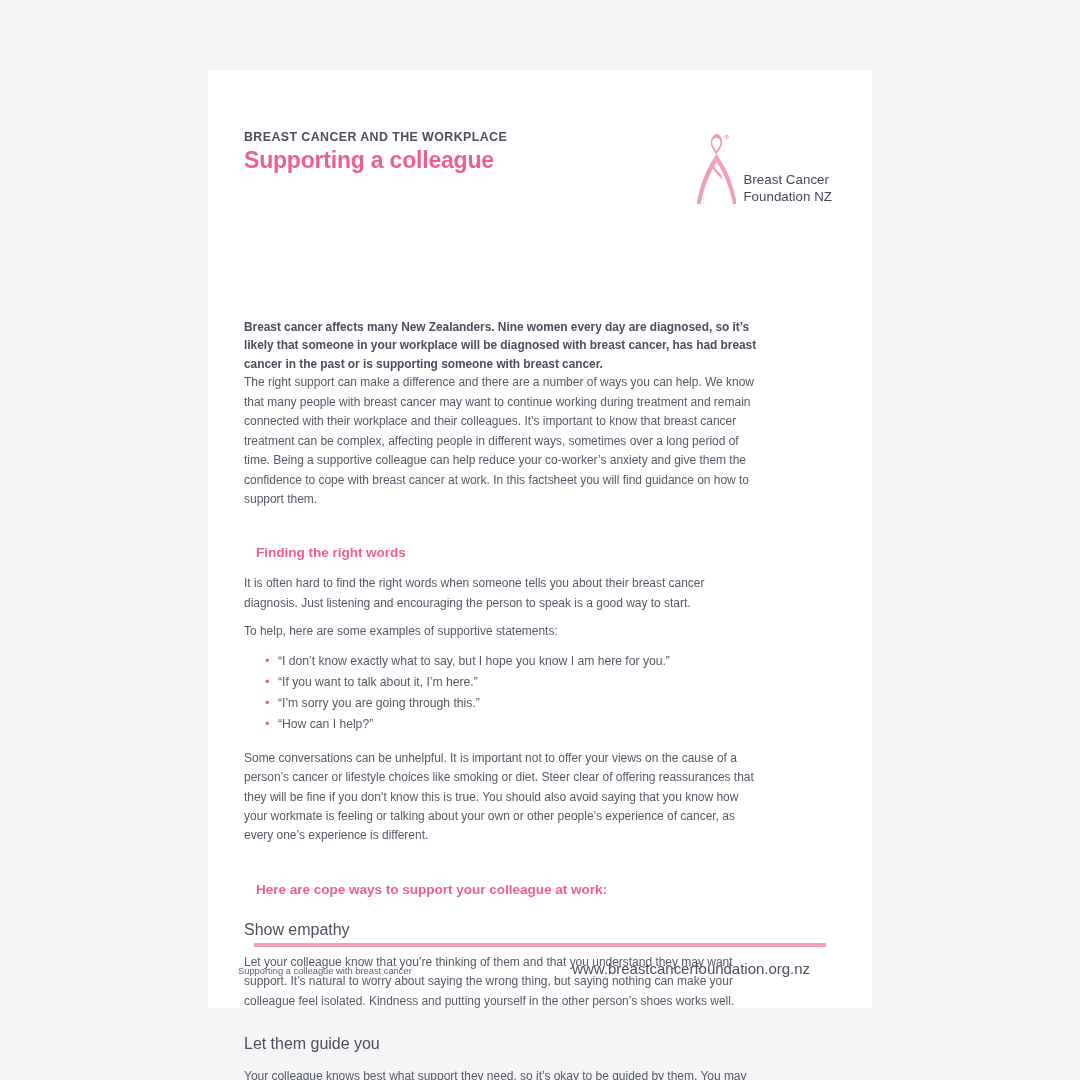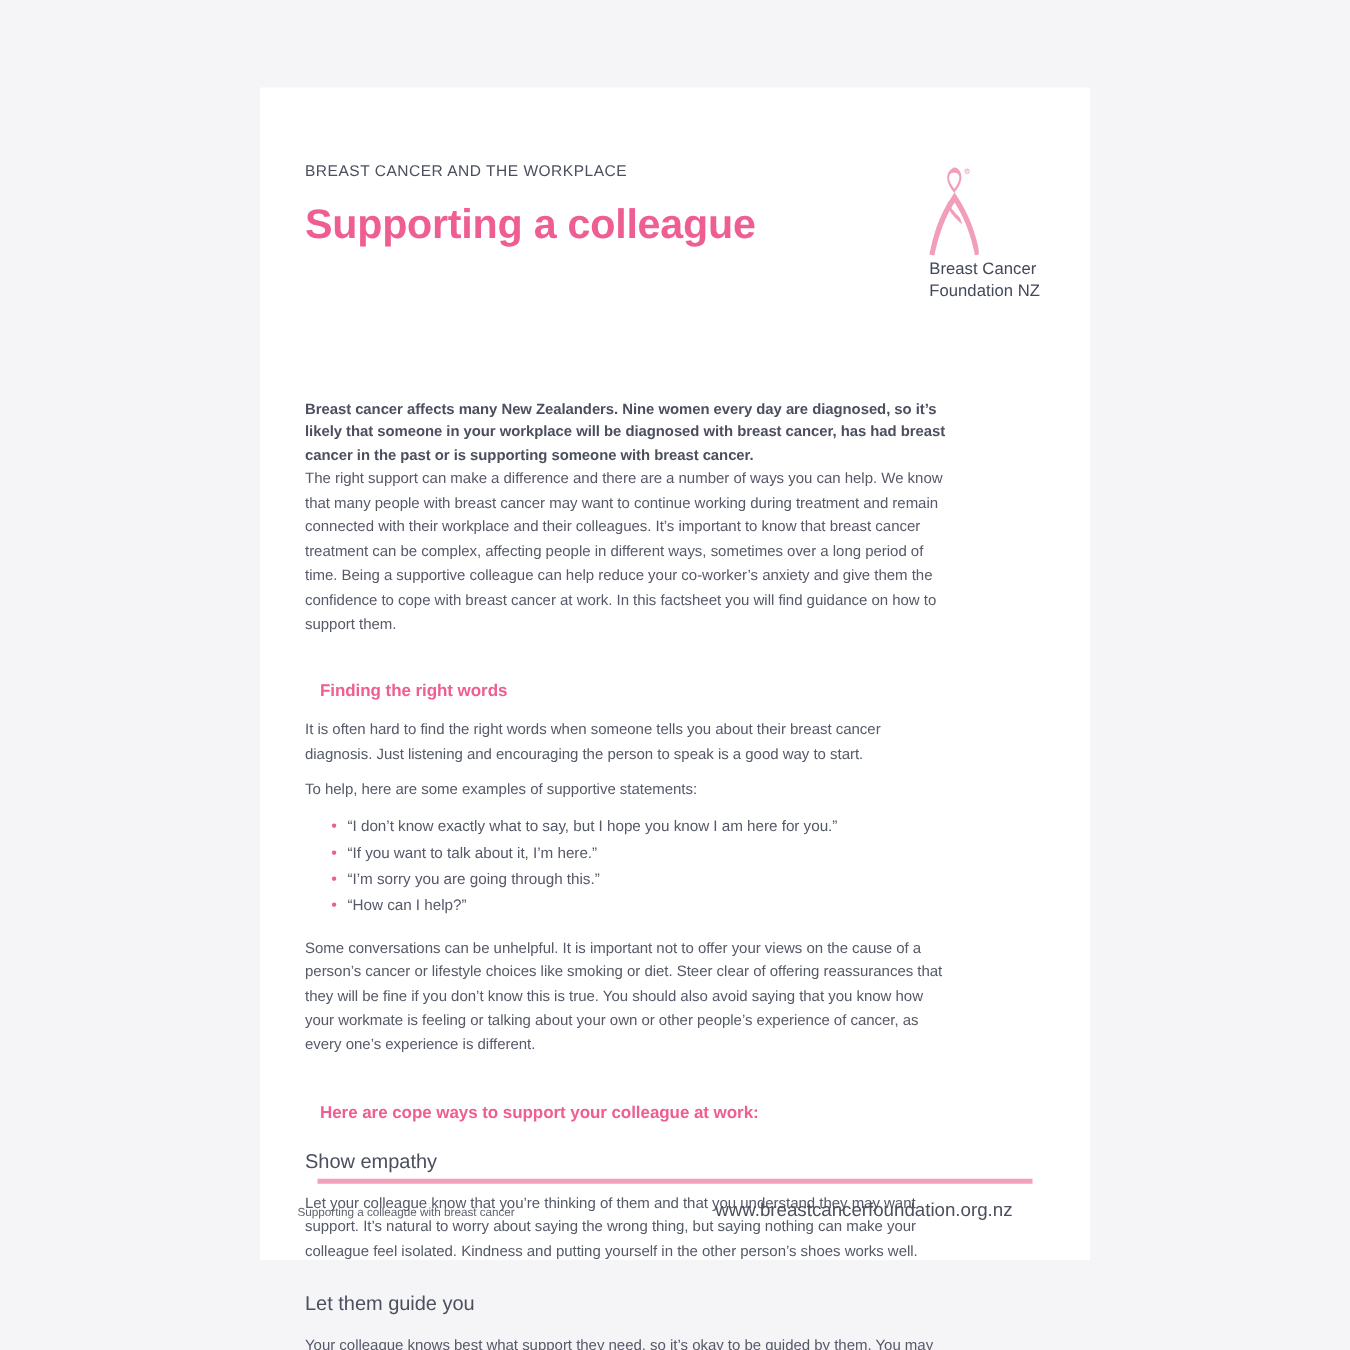--- a/index.html
+++ b/index.html
@@ -33,43 +33,42 @@
     top: 60px;
     width: 592px;
     display: flex;
     justify-content: space-between;
     align-items: flex-start;
   }
   .header-text { width: 380px; }
 
   .kicker {
     font-size: 12.4px;
-    font-weight: normal;
+    font-weight: bold;
     letter-spacing: 0.42px;
     color: #4b4f5e;
-    margin: 0 0 13px 0;
+    margin: 0 0 1px 0;
     line-height: 1.2;
   }
   .doc-title {
-    font-size: 33px;
+    font-size: 23px;
     font-weight: bold;
     color: #ef5e92;
     line-height: 1.28;
     margin: 0;
     letter-spacing: -0.2px;
   }
   .doc-title .line { display: block; }
 
   
   .logo {
     display: flex;
-    align-items: flex-start;
+    align-items: flex-end;
     margin-top: 2px;
     margin-right: 4px;
-    flex-direction: column;
   }
   .logo-mark {
     width: 40px;
     height: 74px;
     flex: none;
     margin-right: 7px;
   }
   .logo-wordmark {
     font-size: 13.3px;
     font-weight: normal;

